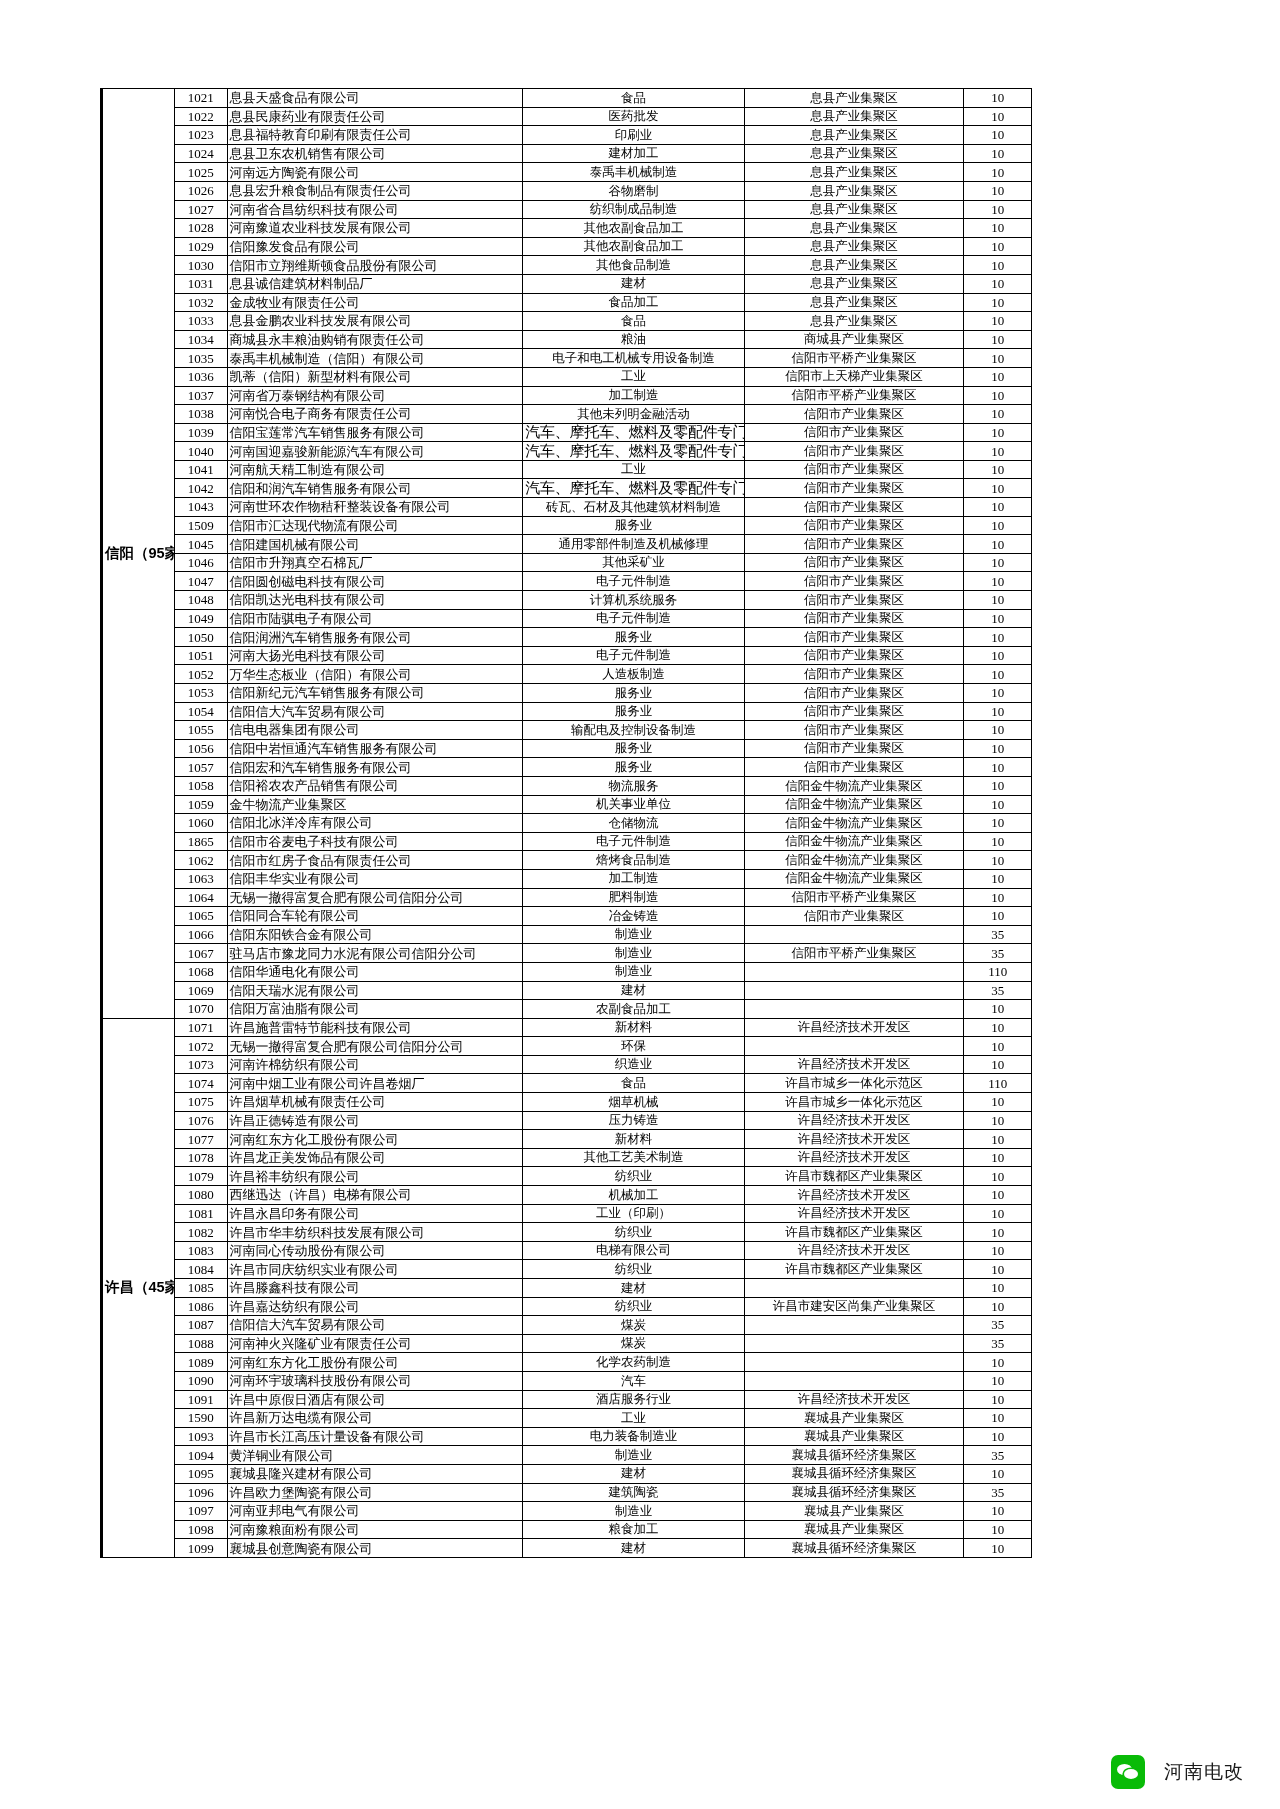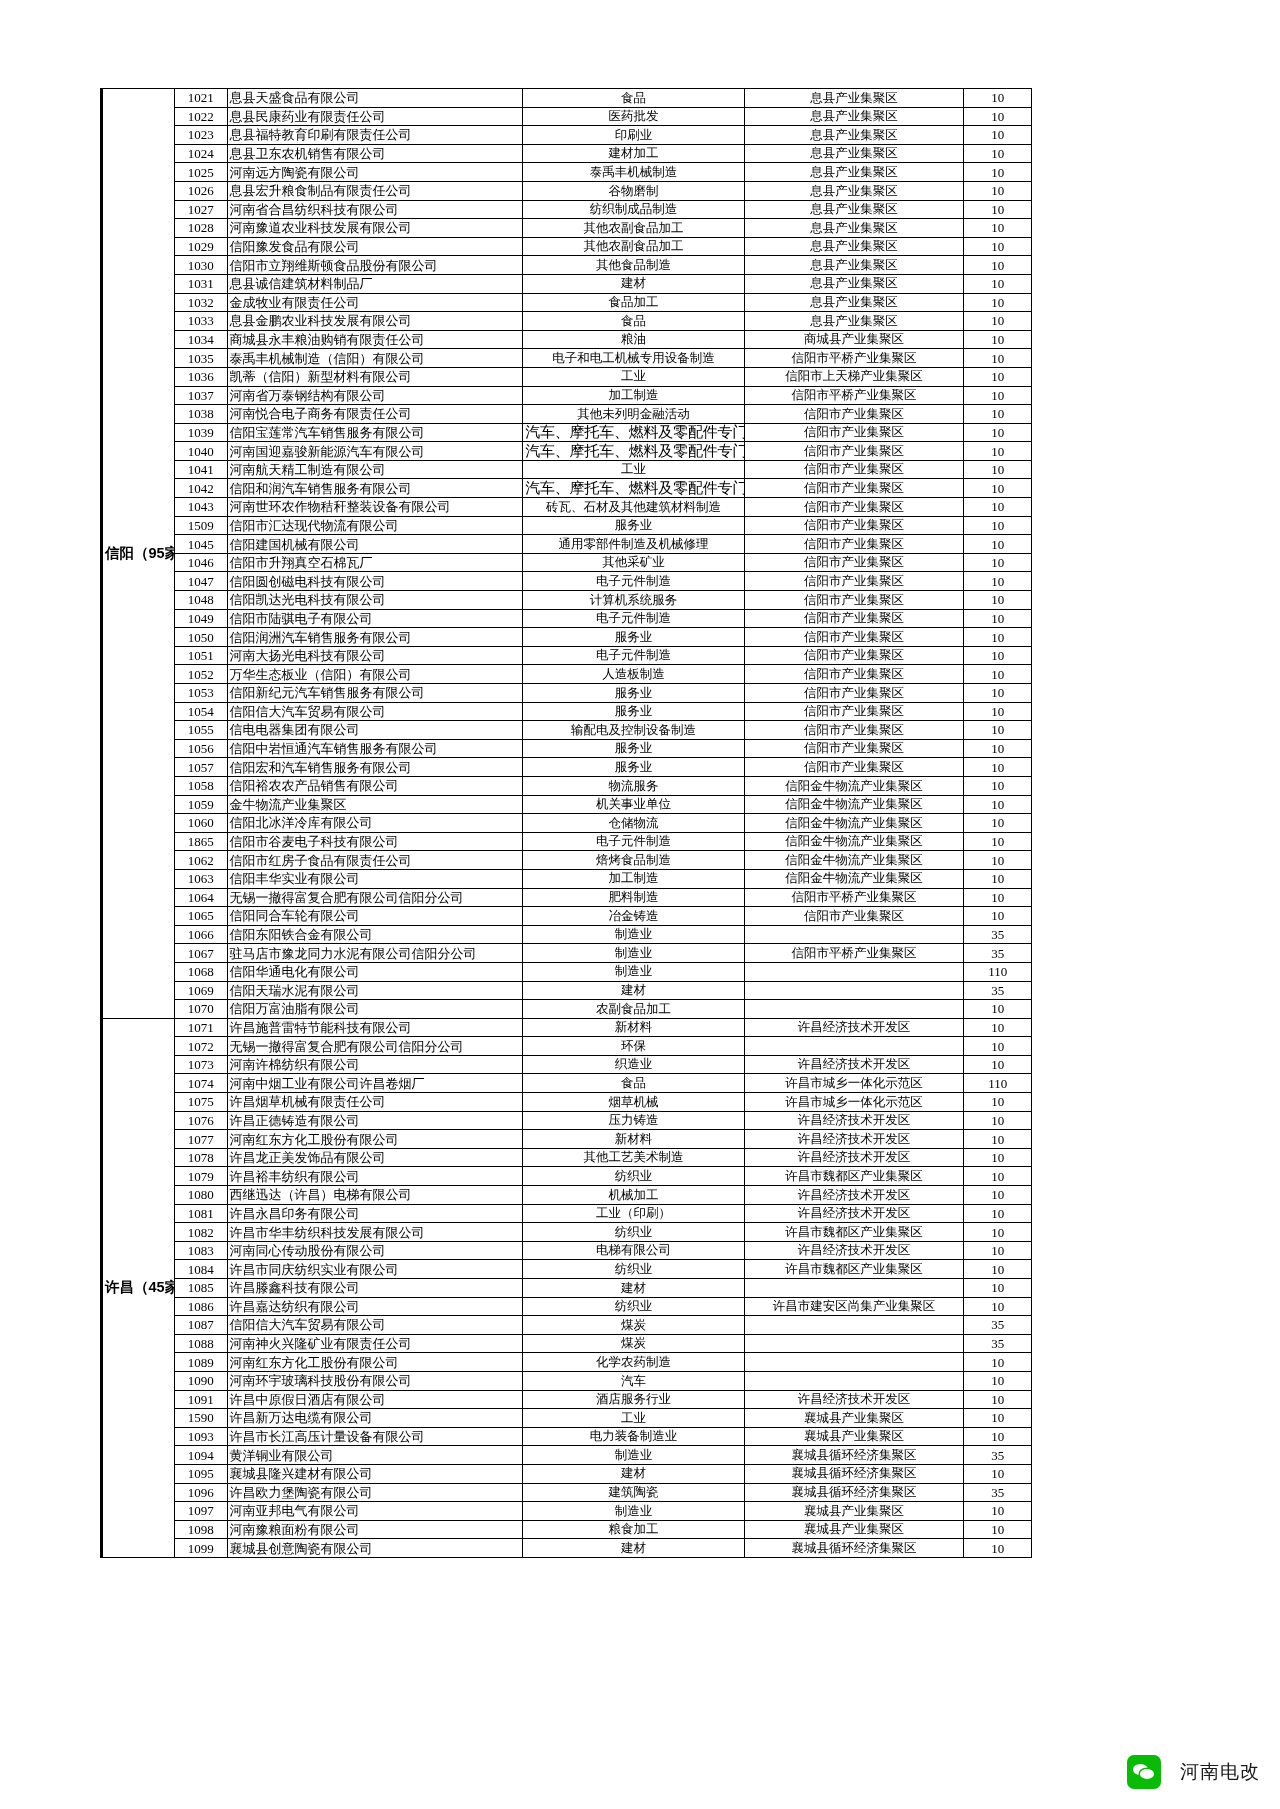--- a/index.html
+++ b/index.html
@@ -71,21 +71,21 @@
   td.no   { text-align: center; font-size: 13px; }
   td.name { text-align: left;   padding-left: 6px; font-size: 13px; }
   td.ind  { text-align: center; font-size: 12.5px; }
   td.ind.tiny { font-size: 15px; letter-spacing: -0.2px; }
   td.zone { text-align: center; font-size: 12.5px; }
   td.val  { text-align: center; font-size: 13px; }
 
   
   .watermark {
     position: absolute;
-    right: 20px;
+    right: 36px;
     bottom: 20px;
     display: flex;
     align-items: center;
     gap: 19px;
     font-family: Liberation Serif, serif;
   }
   .wm-logo {
     width: 34px; height: 34px;
     border-radius: 7px;
     background: #09bb07;

